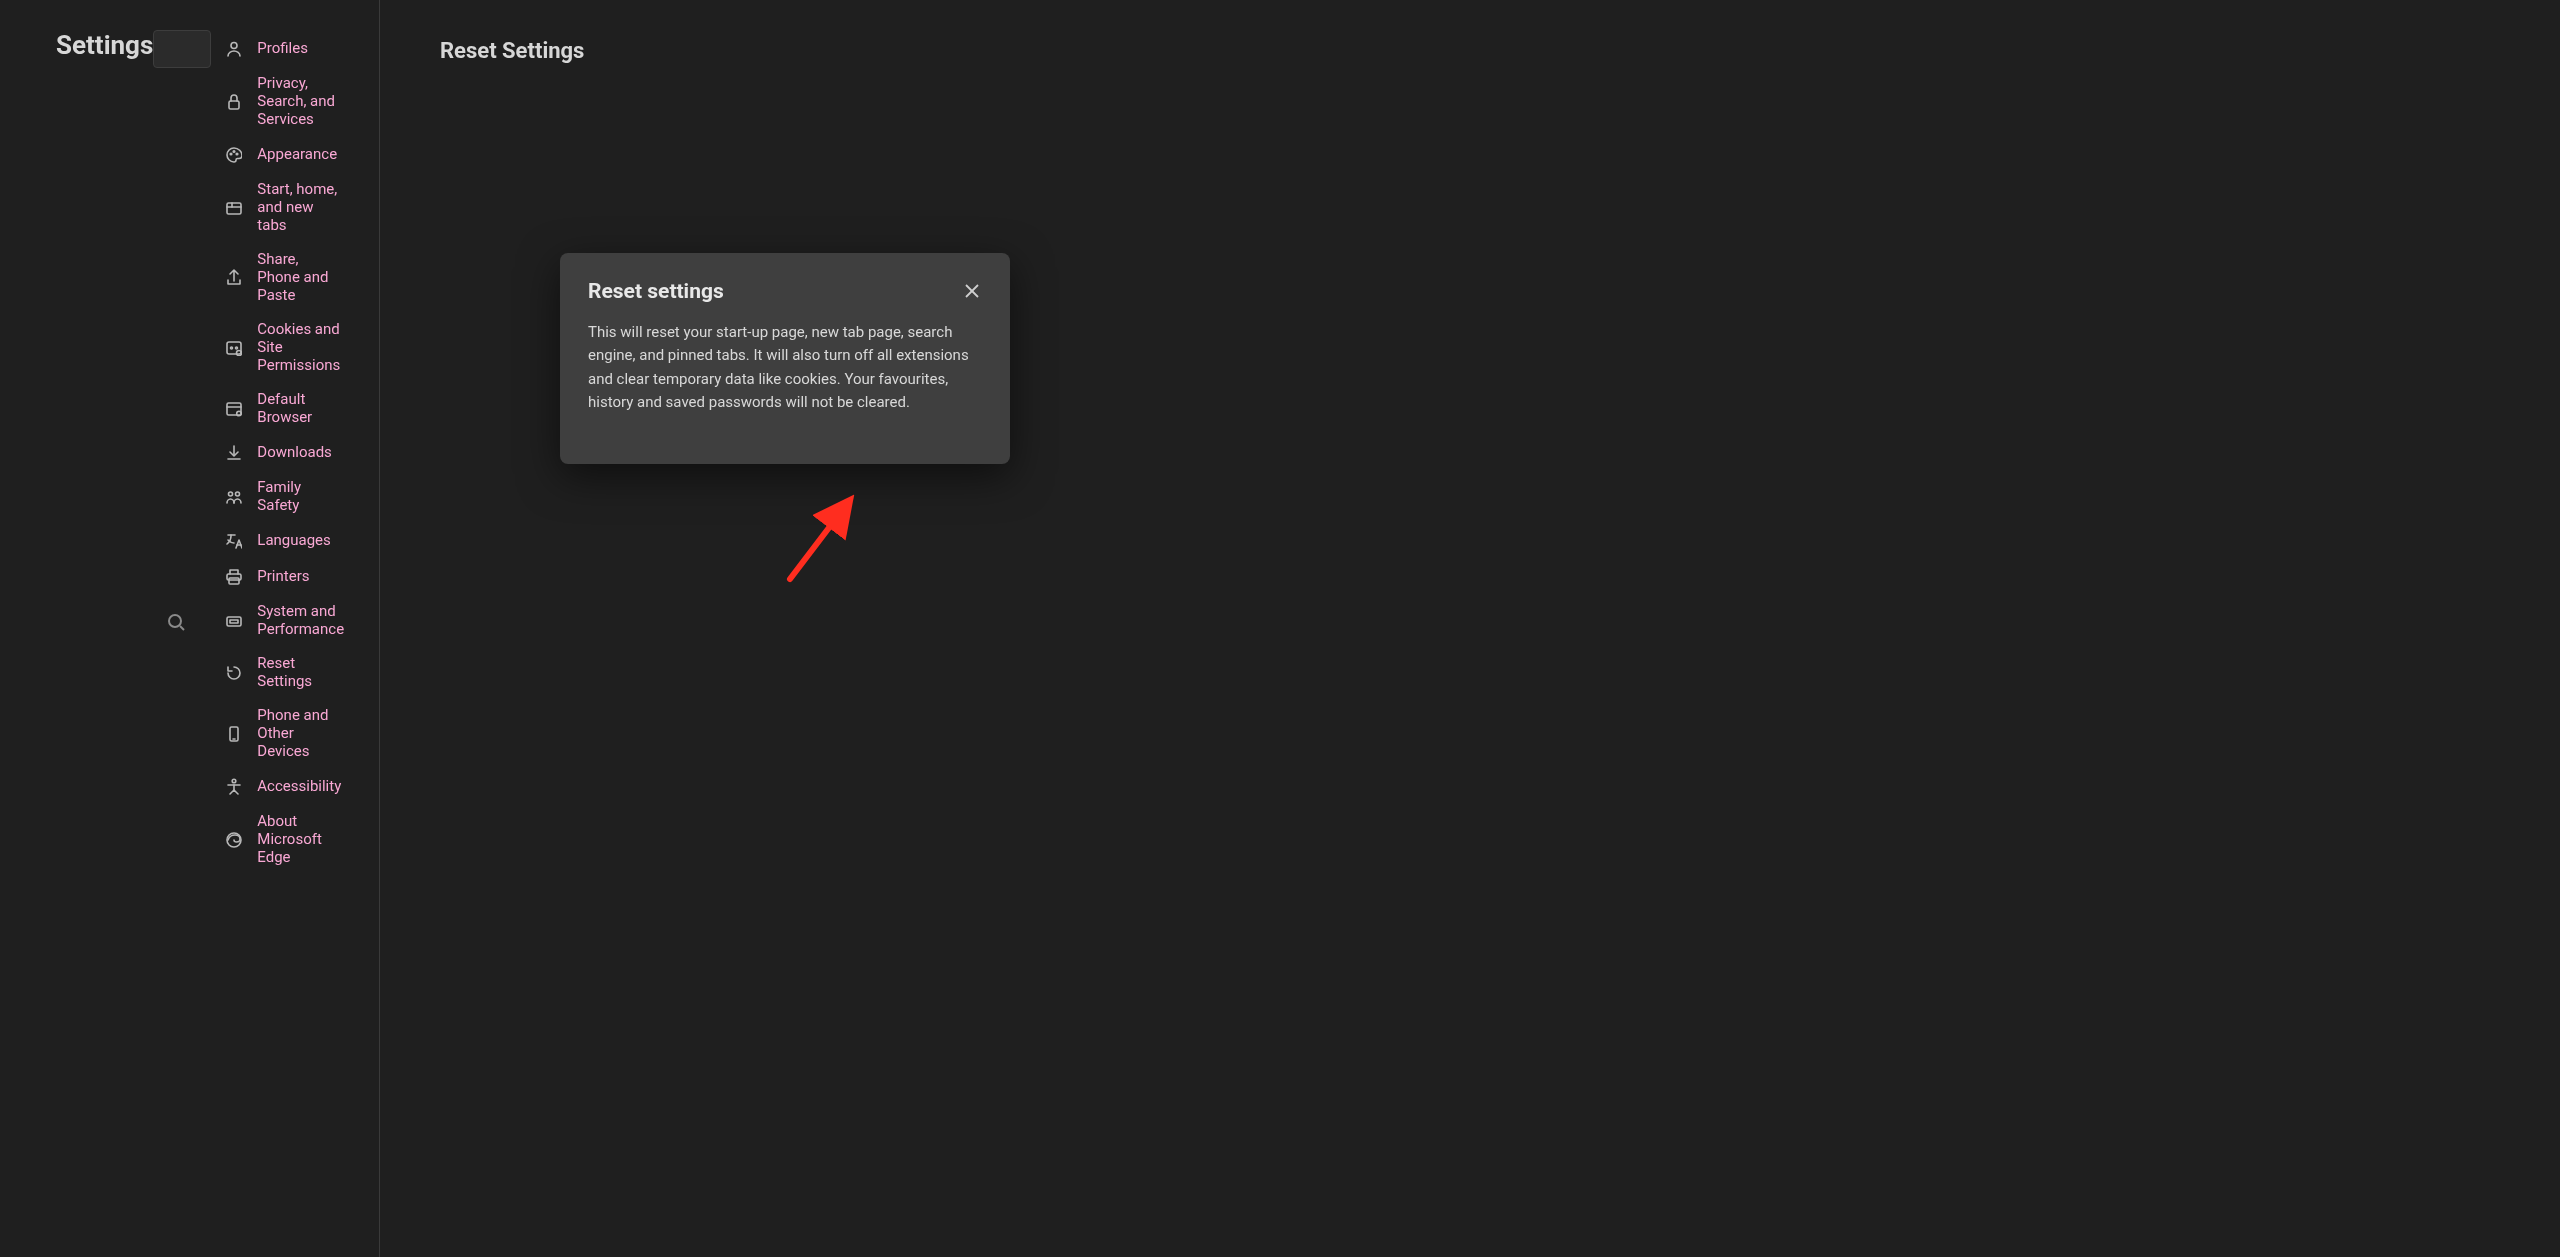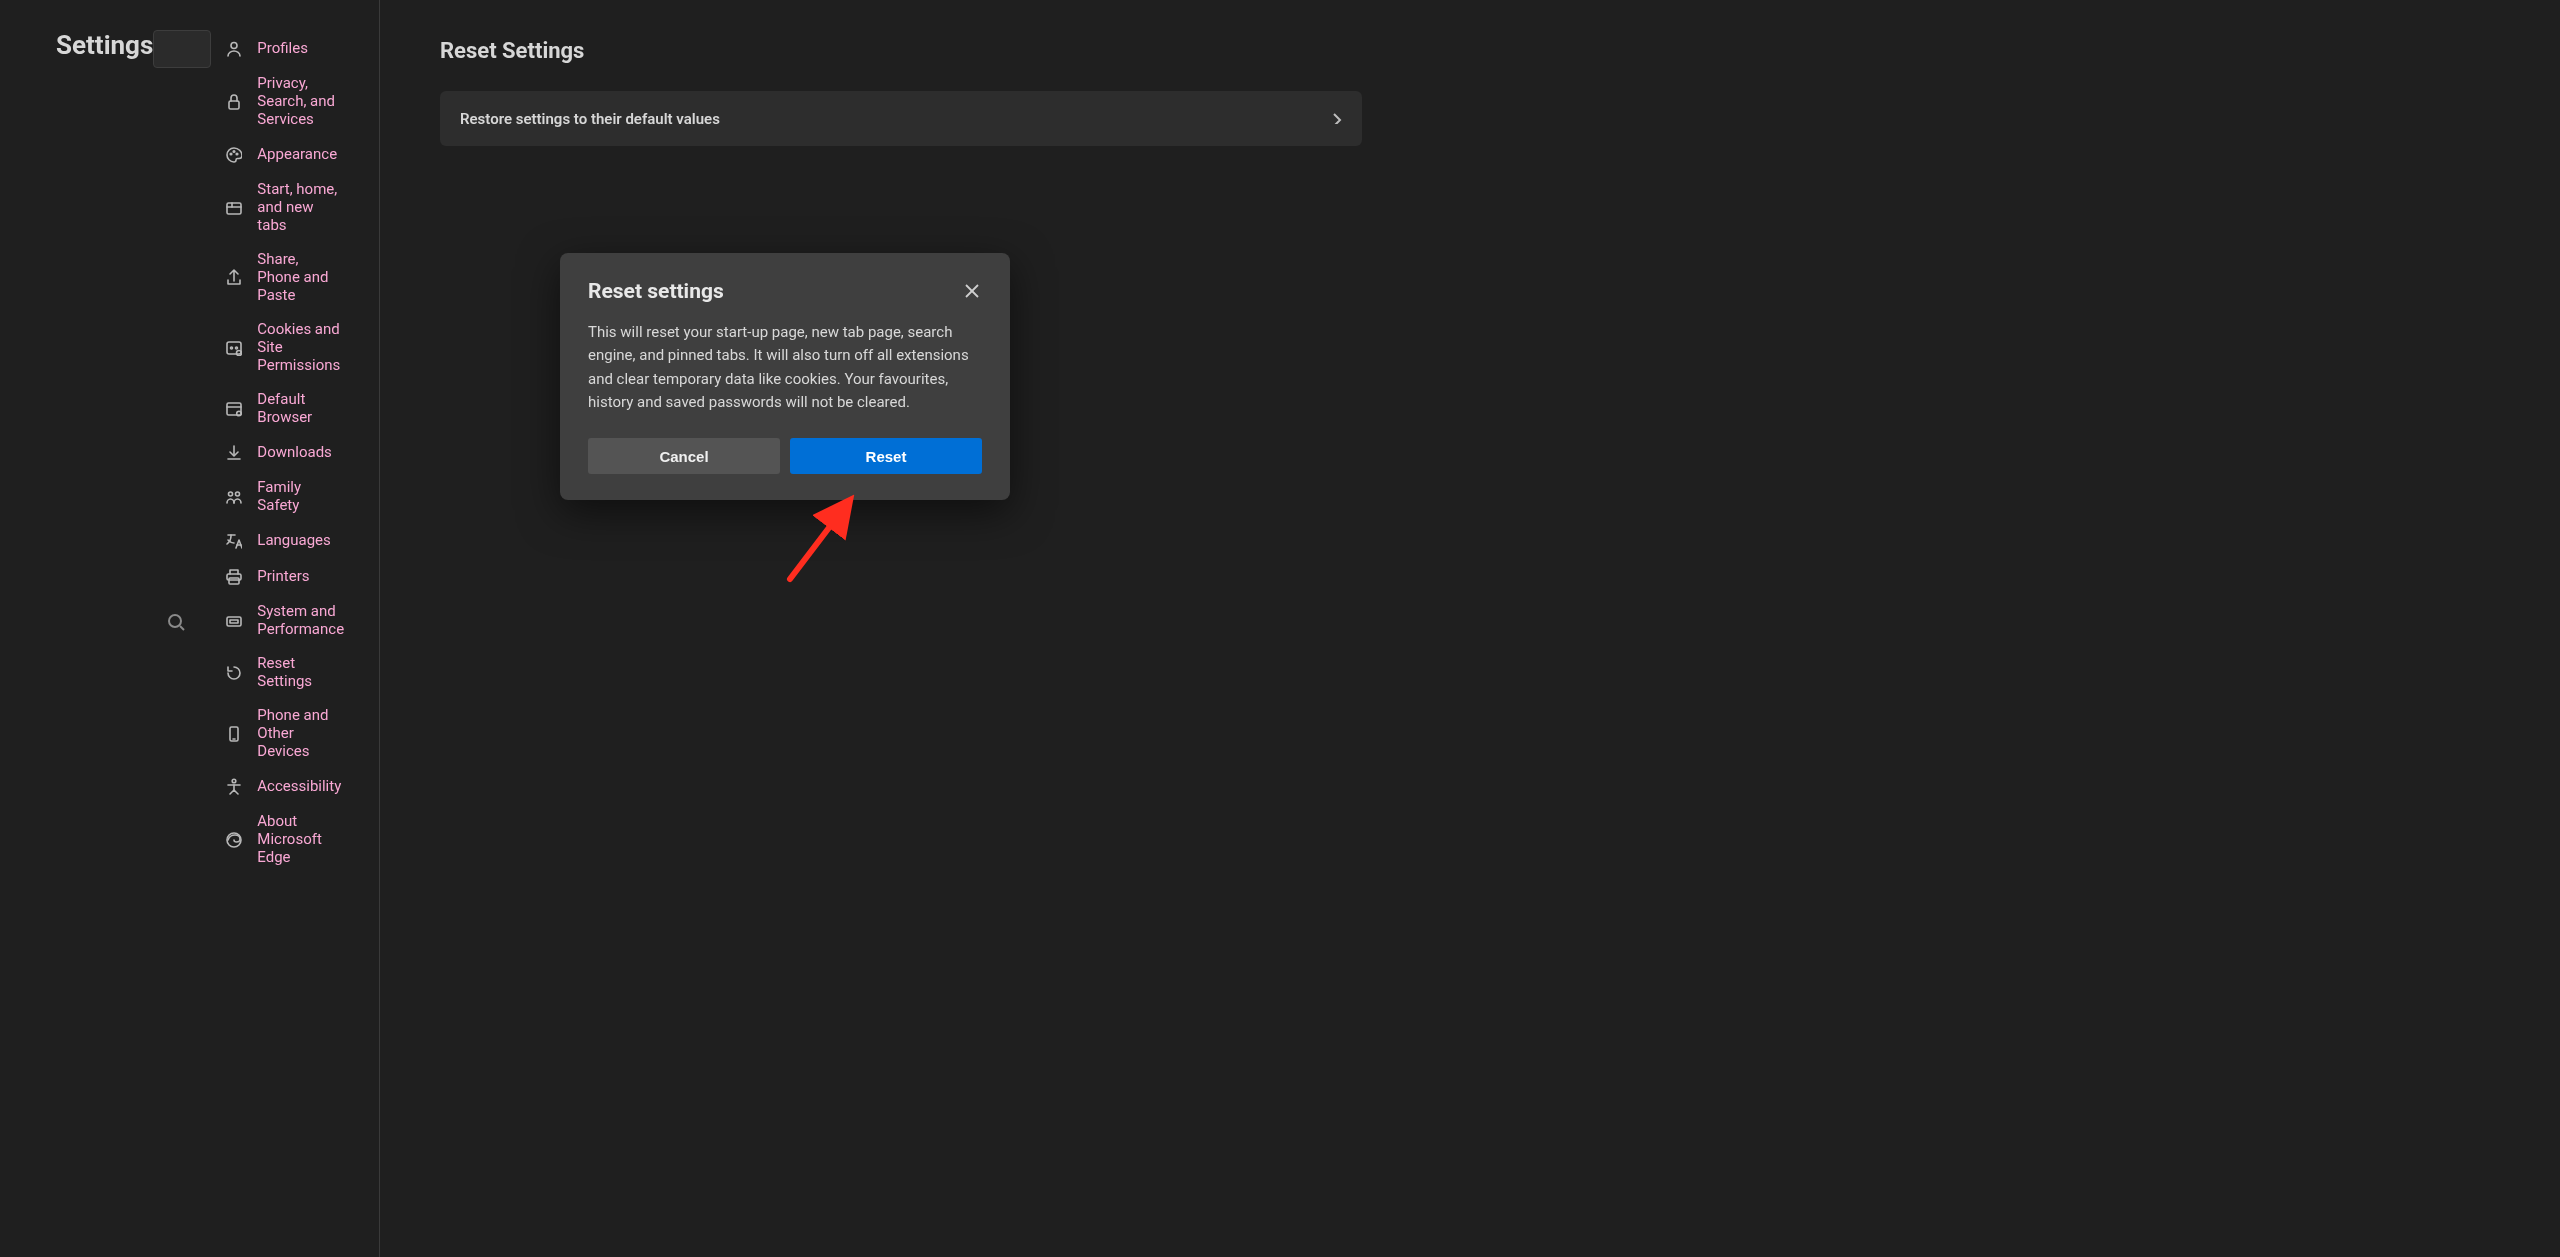--- a/index.html
+++ b/index.html
@@ -440,46 +440,34 @@
             </svg>
           </span>
           <span>About Microsoft Edge</span>
         </li>
       </ul>
   </aside>
 
   <main class="main">
     <h2>Reset Settings</h2>
 
-    <div class="option-row">
-      <span class="option-row-label">Restore settings to their default values</span>
-      <span class="chevron">
-        <svg>
-            <use href="#ic-chevron"></use>
-          </svg>
-      </span>
-    </div>
   </main>
 </div>
 
 <div class="overlay">
   <div class="dialog">
     <div class="dialog-header">
       <div class="dialog-title">Reset settings</div>
       <button class="close-btn">
         <svg>
             <use href="#ic-close"></use>
           </svg>
       </button>
     </div>
     <div class="dialog-body">This will reset your start-up page, new tab page, search engine, and pinned tabs. It will also turn off all extensions and clear temporary data like cookies. Your favourites, history and saved passwords will not be cleared.</div>
-    <div class="dialog-actions">
-      <button class="btn btn-secondary">Cancel</button>
-      <button class="btn btn-primary">Reset</button>
-    </div>
   </div>
 
   <div class="arrow">
     <svg viewBox="0 0 80 90">
       <defs>
         <marker id="ah" markerWidth="7" markerHeight="7" refX="5" refY="3.5" orient="auto">
           <polygon points="0 0, 7 3.5, 0 7" fill="#ff2d1f"></polygon>
         </marker>
       </defs>
       <line x1="5" y1="85" x2="62" y2="10" stroke="#ff2d1f" stroke-width="6" stroke-linecap="round" marker-end="url(#ah)"></line>

